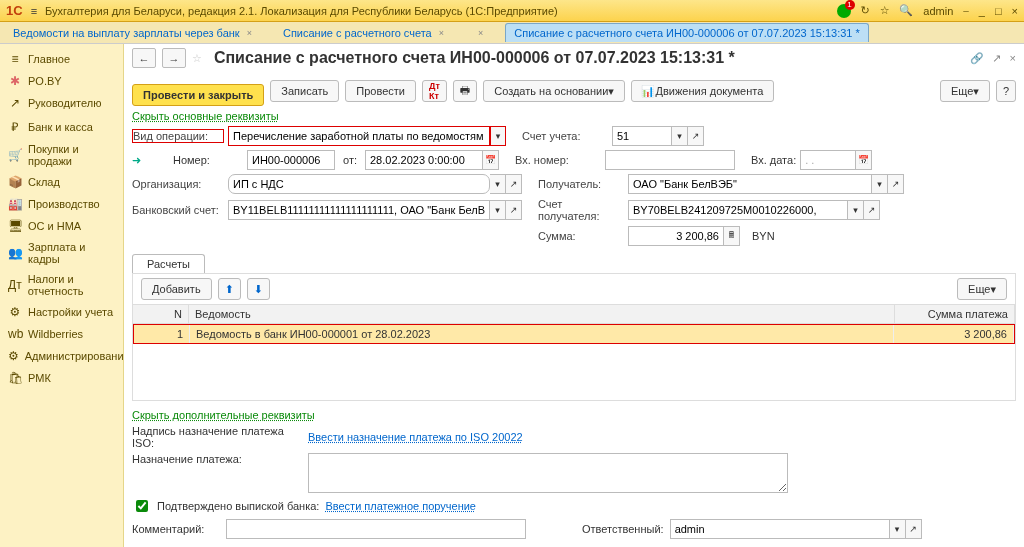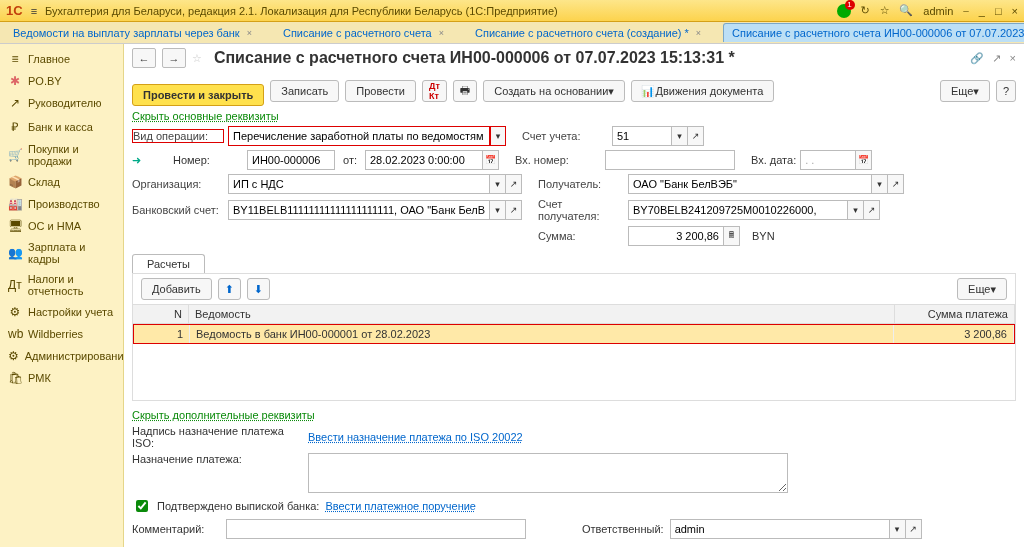--- a/index.html
+++ b/index.html
@@ -79,21 +79,20 @@
 <div class="tabbar" id="tabbar">
     <div class="tab">
       <span>Ведомости на выплату зарплаты через банк</span>
       <span class="close">×</span>
     </div>
     <div class="tab">
       <span>Списание с расчетного счета</span>
       <span class="close">×</span>
     </div>
     <div class="tab">
-      <span>Списание с расчетного счета (создание) *</span>
       <span class="close">×</span>
     </div>
     <div class="tab active">
       <span>Списание с расчетного счета ИН00-000006 от 07.07.2023 15:13:31 *</span>
     </div>
   </div>
 
 <div class="main">
   <div class="sidebar" id="sidebar">
       <div class="sbitem">
@@ -209,21 +208,21 @@
         <input class="inp" style="width: 130px;">
         <span style="margin-left:12px;">Вх. дата:</span>
         <div class="sel">
             <input class="inp" style="width: 56px; color: rgb(170, 170, 170);" value=". .">
             <div class="selbtn">📅</div>
           </div>
       </div>
       <div class="row">
         <span class="lbl">Организация:</span>
         <div class="sel">
-            <input class="inp" style="width: 262px;" value="ИП с НДС">
+            <input class="inp" style="width: 262px; border-radius: 7px;" value="ИП с НДС">
             <div class="selbtn">▾</div>
             <div class="selbtn">↗</div>
           </div>
         <span class="lbl2">Получатель:</span>
         <div class="sel">
             <input class="inp" style="width: 244px;" value="ОАО &quot;Банк БелВЭБ&quot;">
             <div class="selbtn">▾</div>
             <div class="selbtn">↗</div>
           </div>
       </div>

